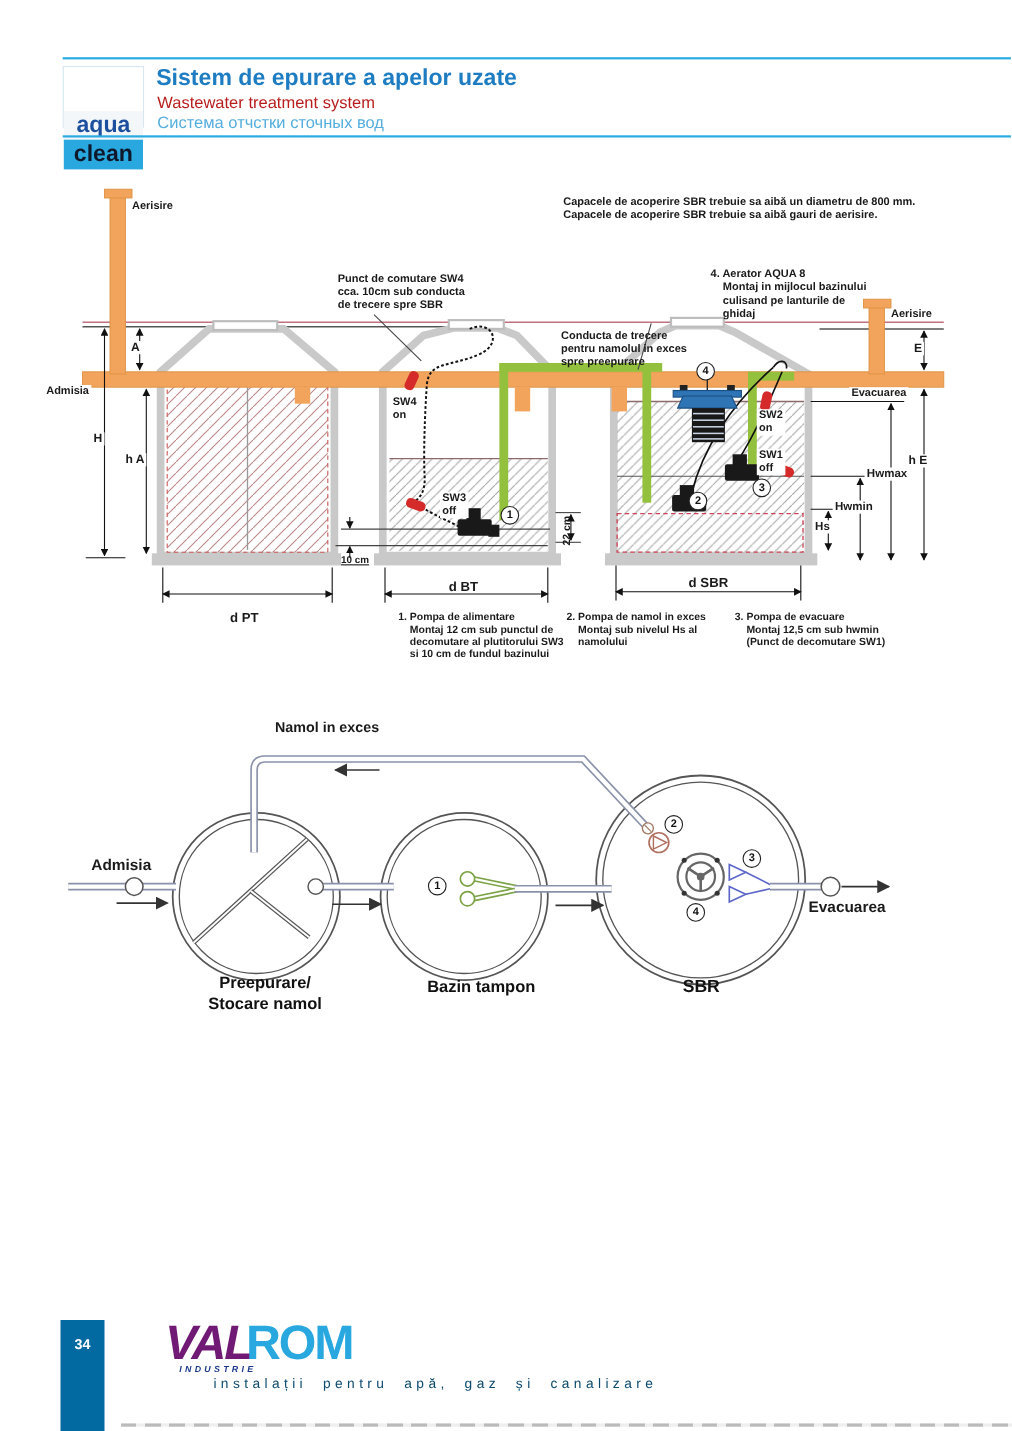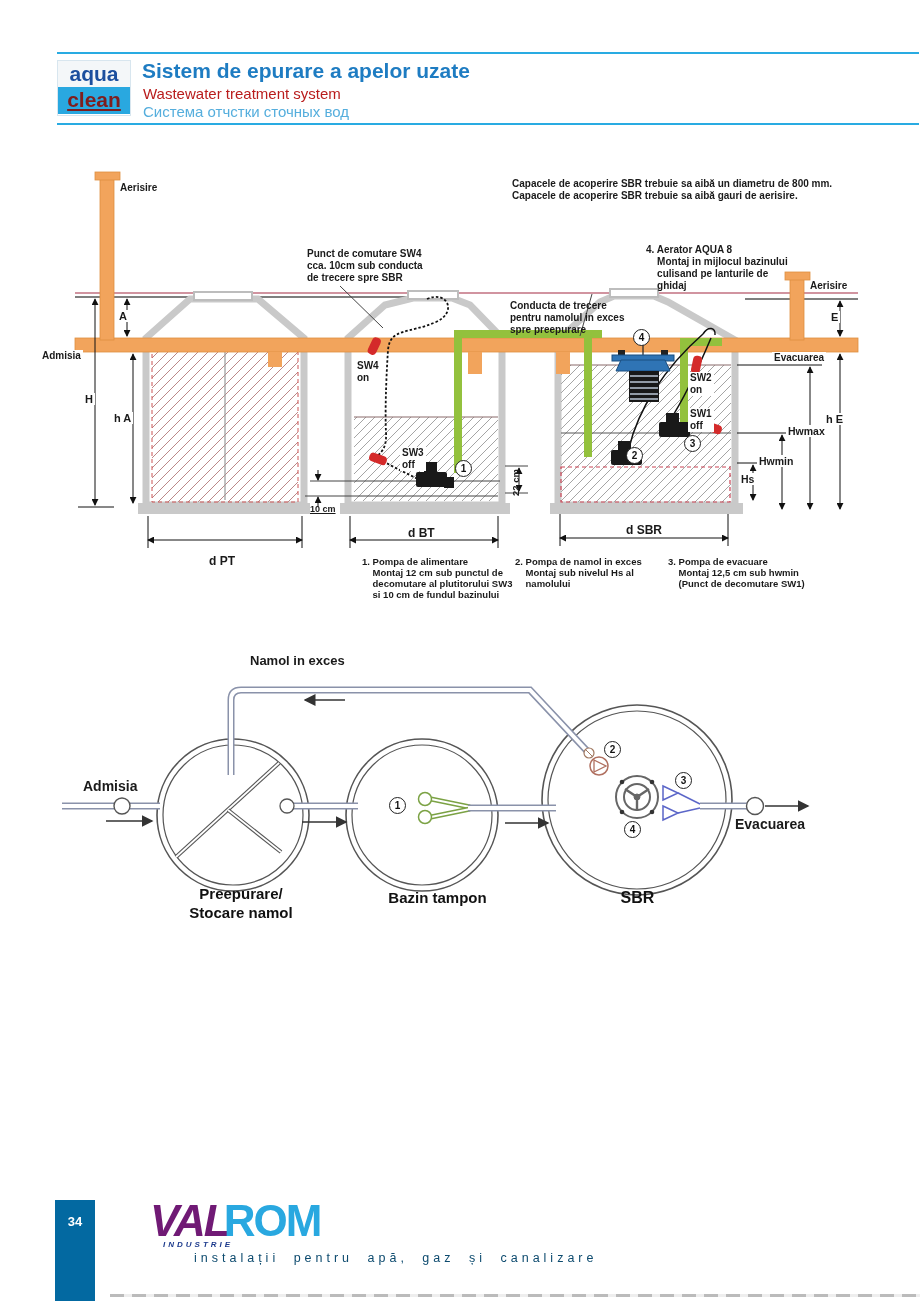--- a/index.html
+++ b/index.html
@@ -4,23 +4,23 @@
 <style>
   html,body{margin:0;padding:0;background:#888;}
   .page{position:relative;width:920px;height:1301px;background:#ffffff;
         font-family:"Liberation Sans",sans-serif;overflow:hidden;margin:0 auto;}
   svg.layer{position:absolute;left:0;top:0;z-index:1;}
   
   .rule{position:absolute;height:2px;background:#29abe2;z-index:2;}
   .logo{position:absolute;left:57px;top:60px;width:72px;height:54px;z-index:2;
         border:1px solid #d8e6ef;}
   .logo .top{height:26px;background:#f4f7f9;color:#1c4f9e;font-weight:bold;
-        font-size:21px;text-align:center;line-height:26px;letter-spacing:0px;}
-  .logo .bot{height:27px;background:#29a8e0;color:#7f1d1d;font-weight:bold;
-        font-size:21px;text-align:center;line-height:25px;text-decoration:underline;}
+        font-size:21px;text-align:center;line-height:26px;letter-spacing:0px;margin-top:40px;}
+  .logo .bot{height:27px;background:#29a8e0;color:#0f172a;font-weight:bold;
+        font-size:21px;text-align:center;line-height:25px;}
   .title{position:absolute;left:142px;top:59px;font-size:21px;font-weight:bold;
         color:#1e7cc2;z-index:2;}
   .sub-en{position:absolute;left:143px;top:85px;font-size:15px;color:#b91c1c;z-index:2;}
   .sub-ru{position:absolute;left:143px;top:103px;font-size:15px;color:#55aedd;z-index:2;}
   
   .lab{position:absolute;font-size:10px;font-weight:bold;color:#1a1a1a;
        white-space:pre;line-height:12px;z-index:3;}
   .bg{background:#ffffff;padding:0 2px;}
   .dim{font-size:11px;}
   .small{font-size:9.5px;line-height:11px;}

